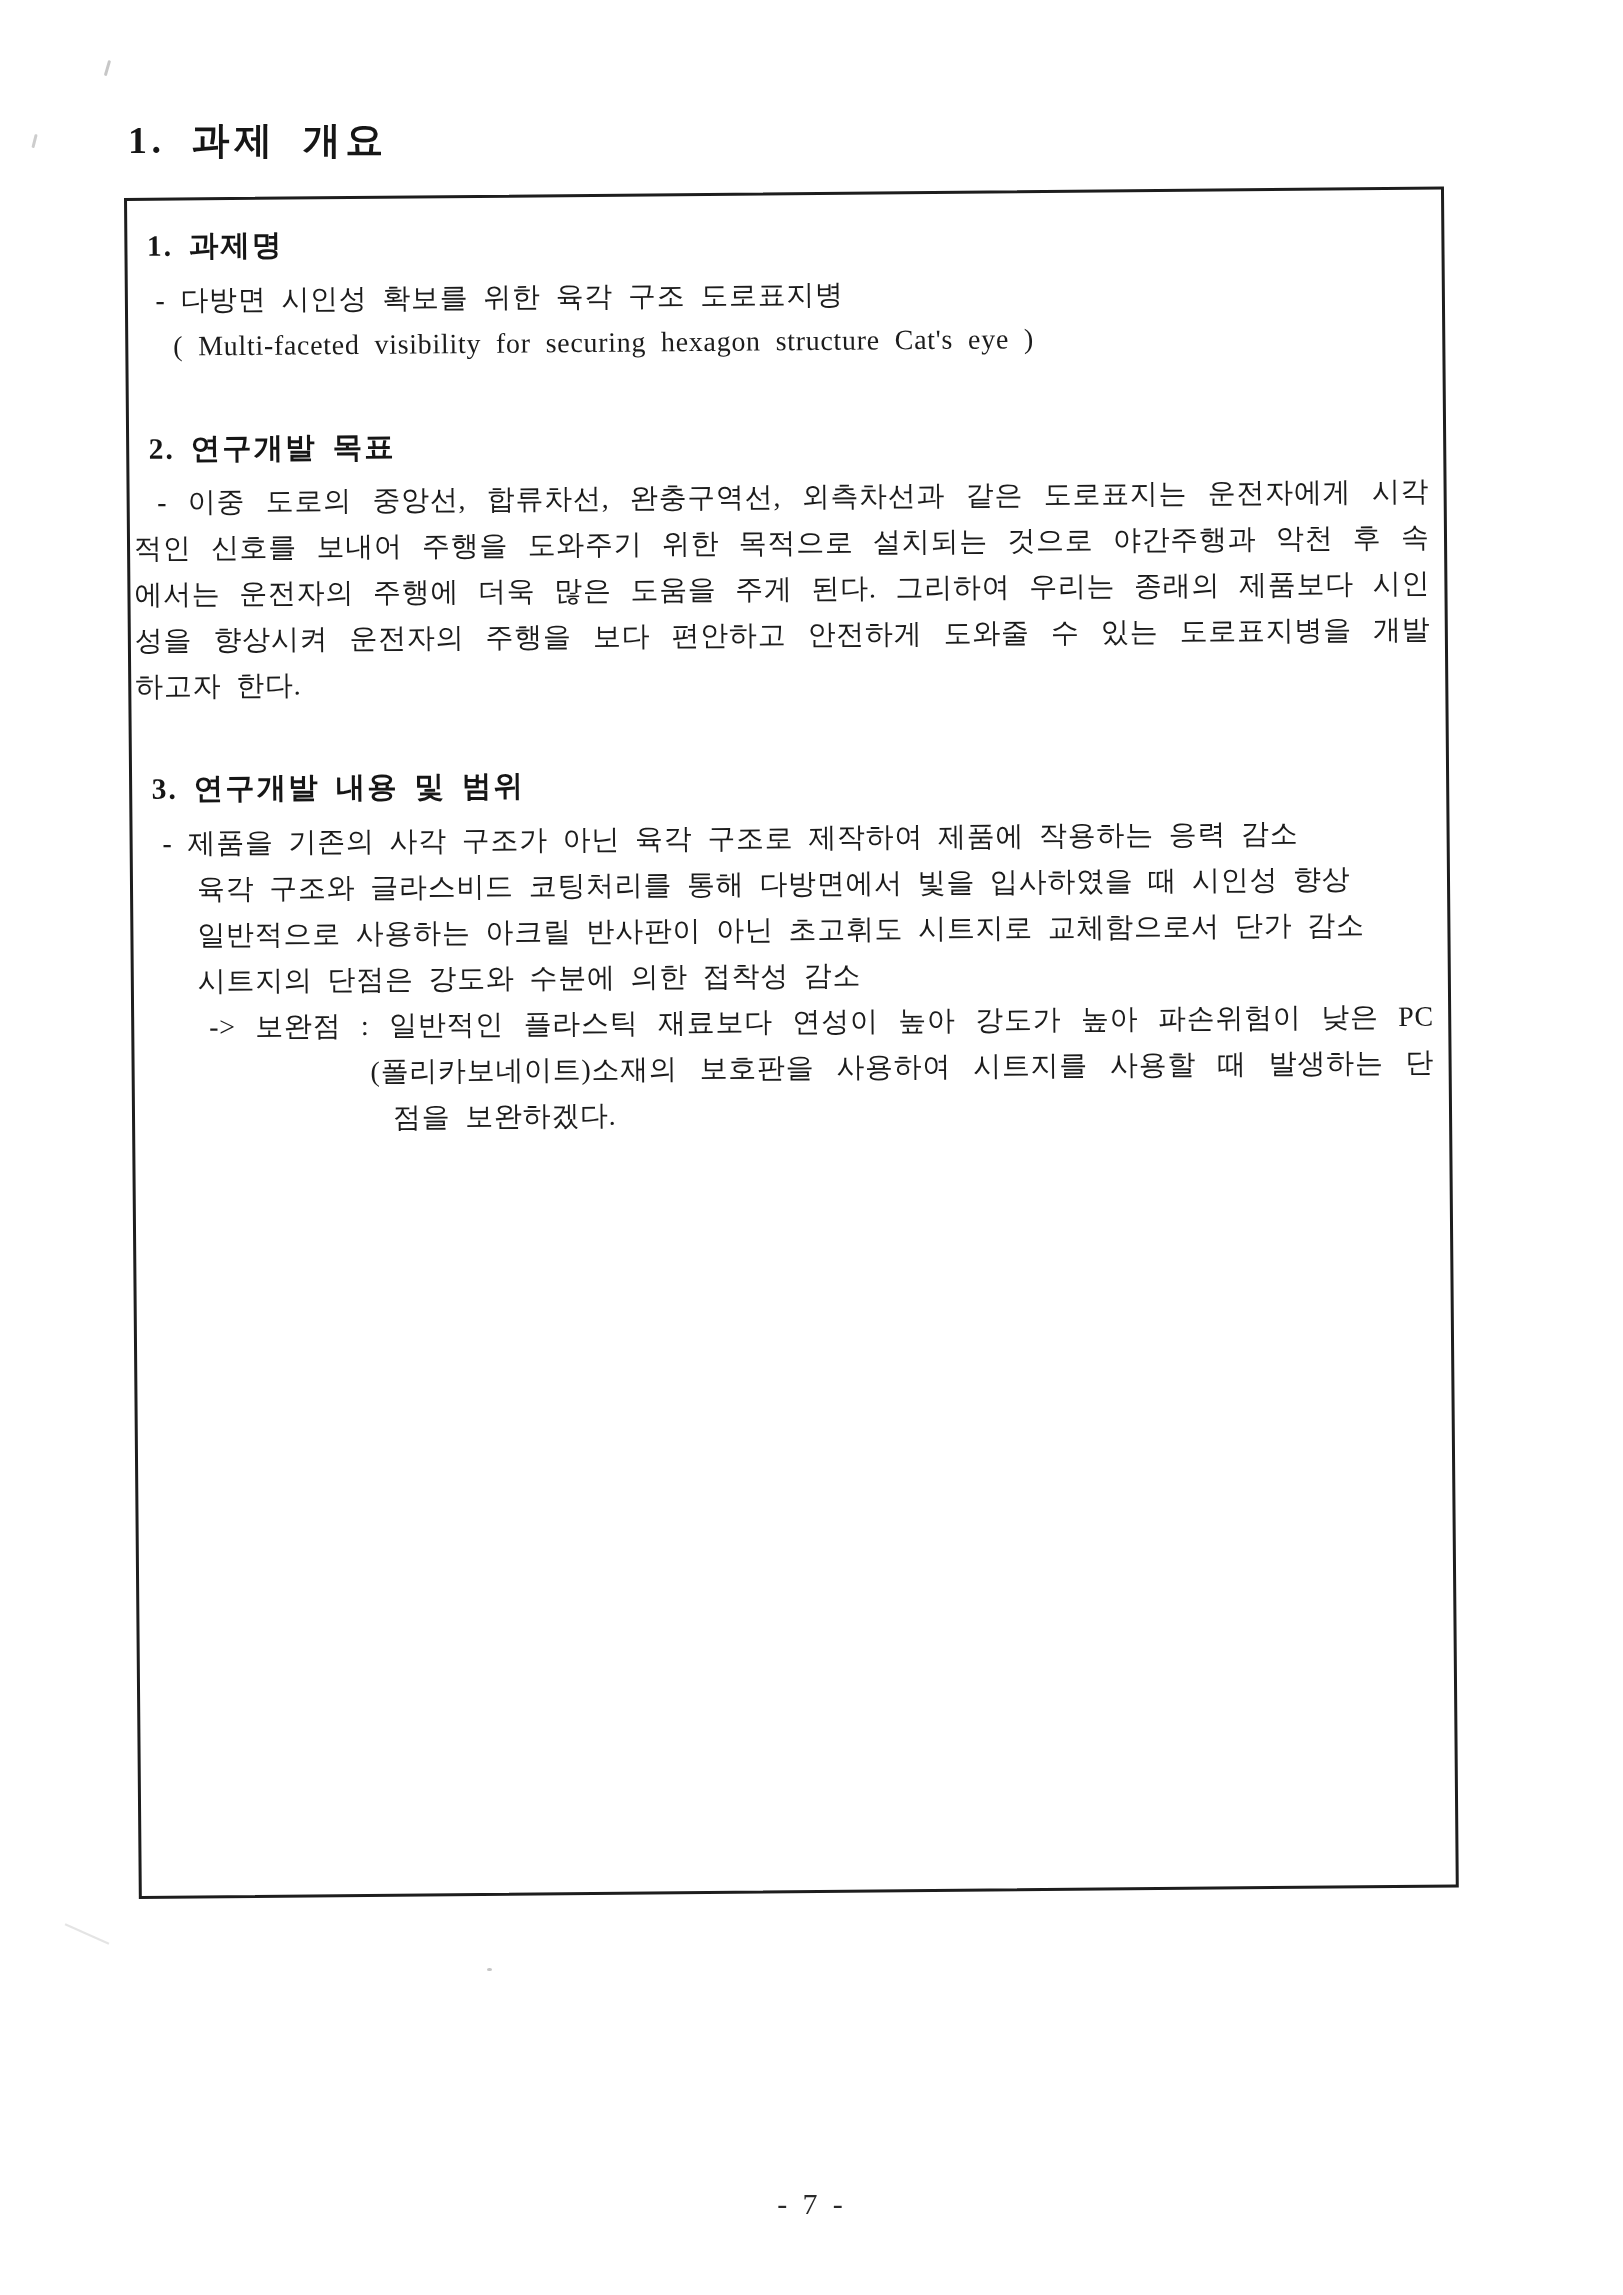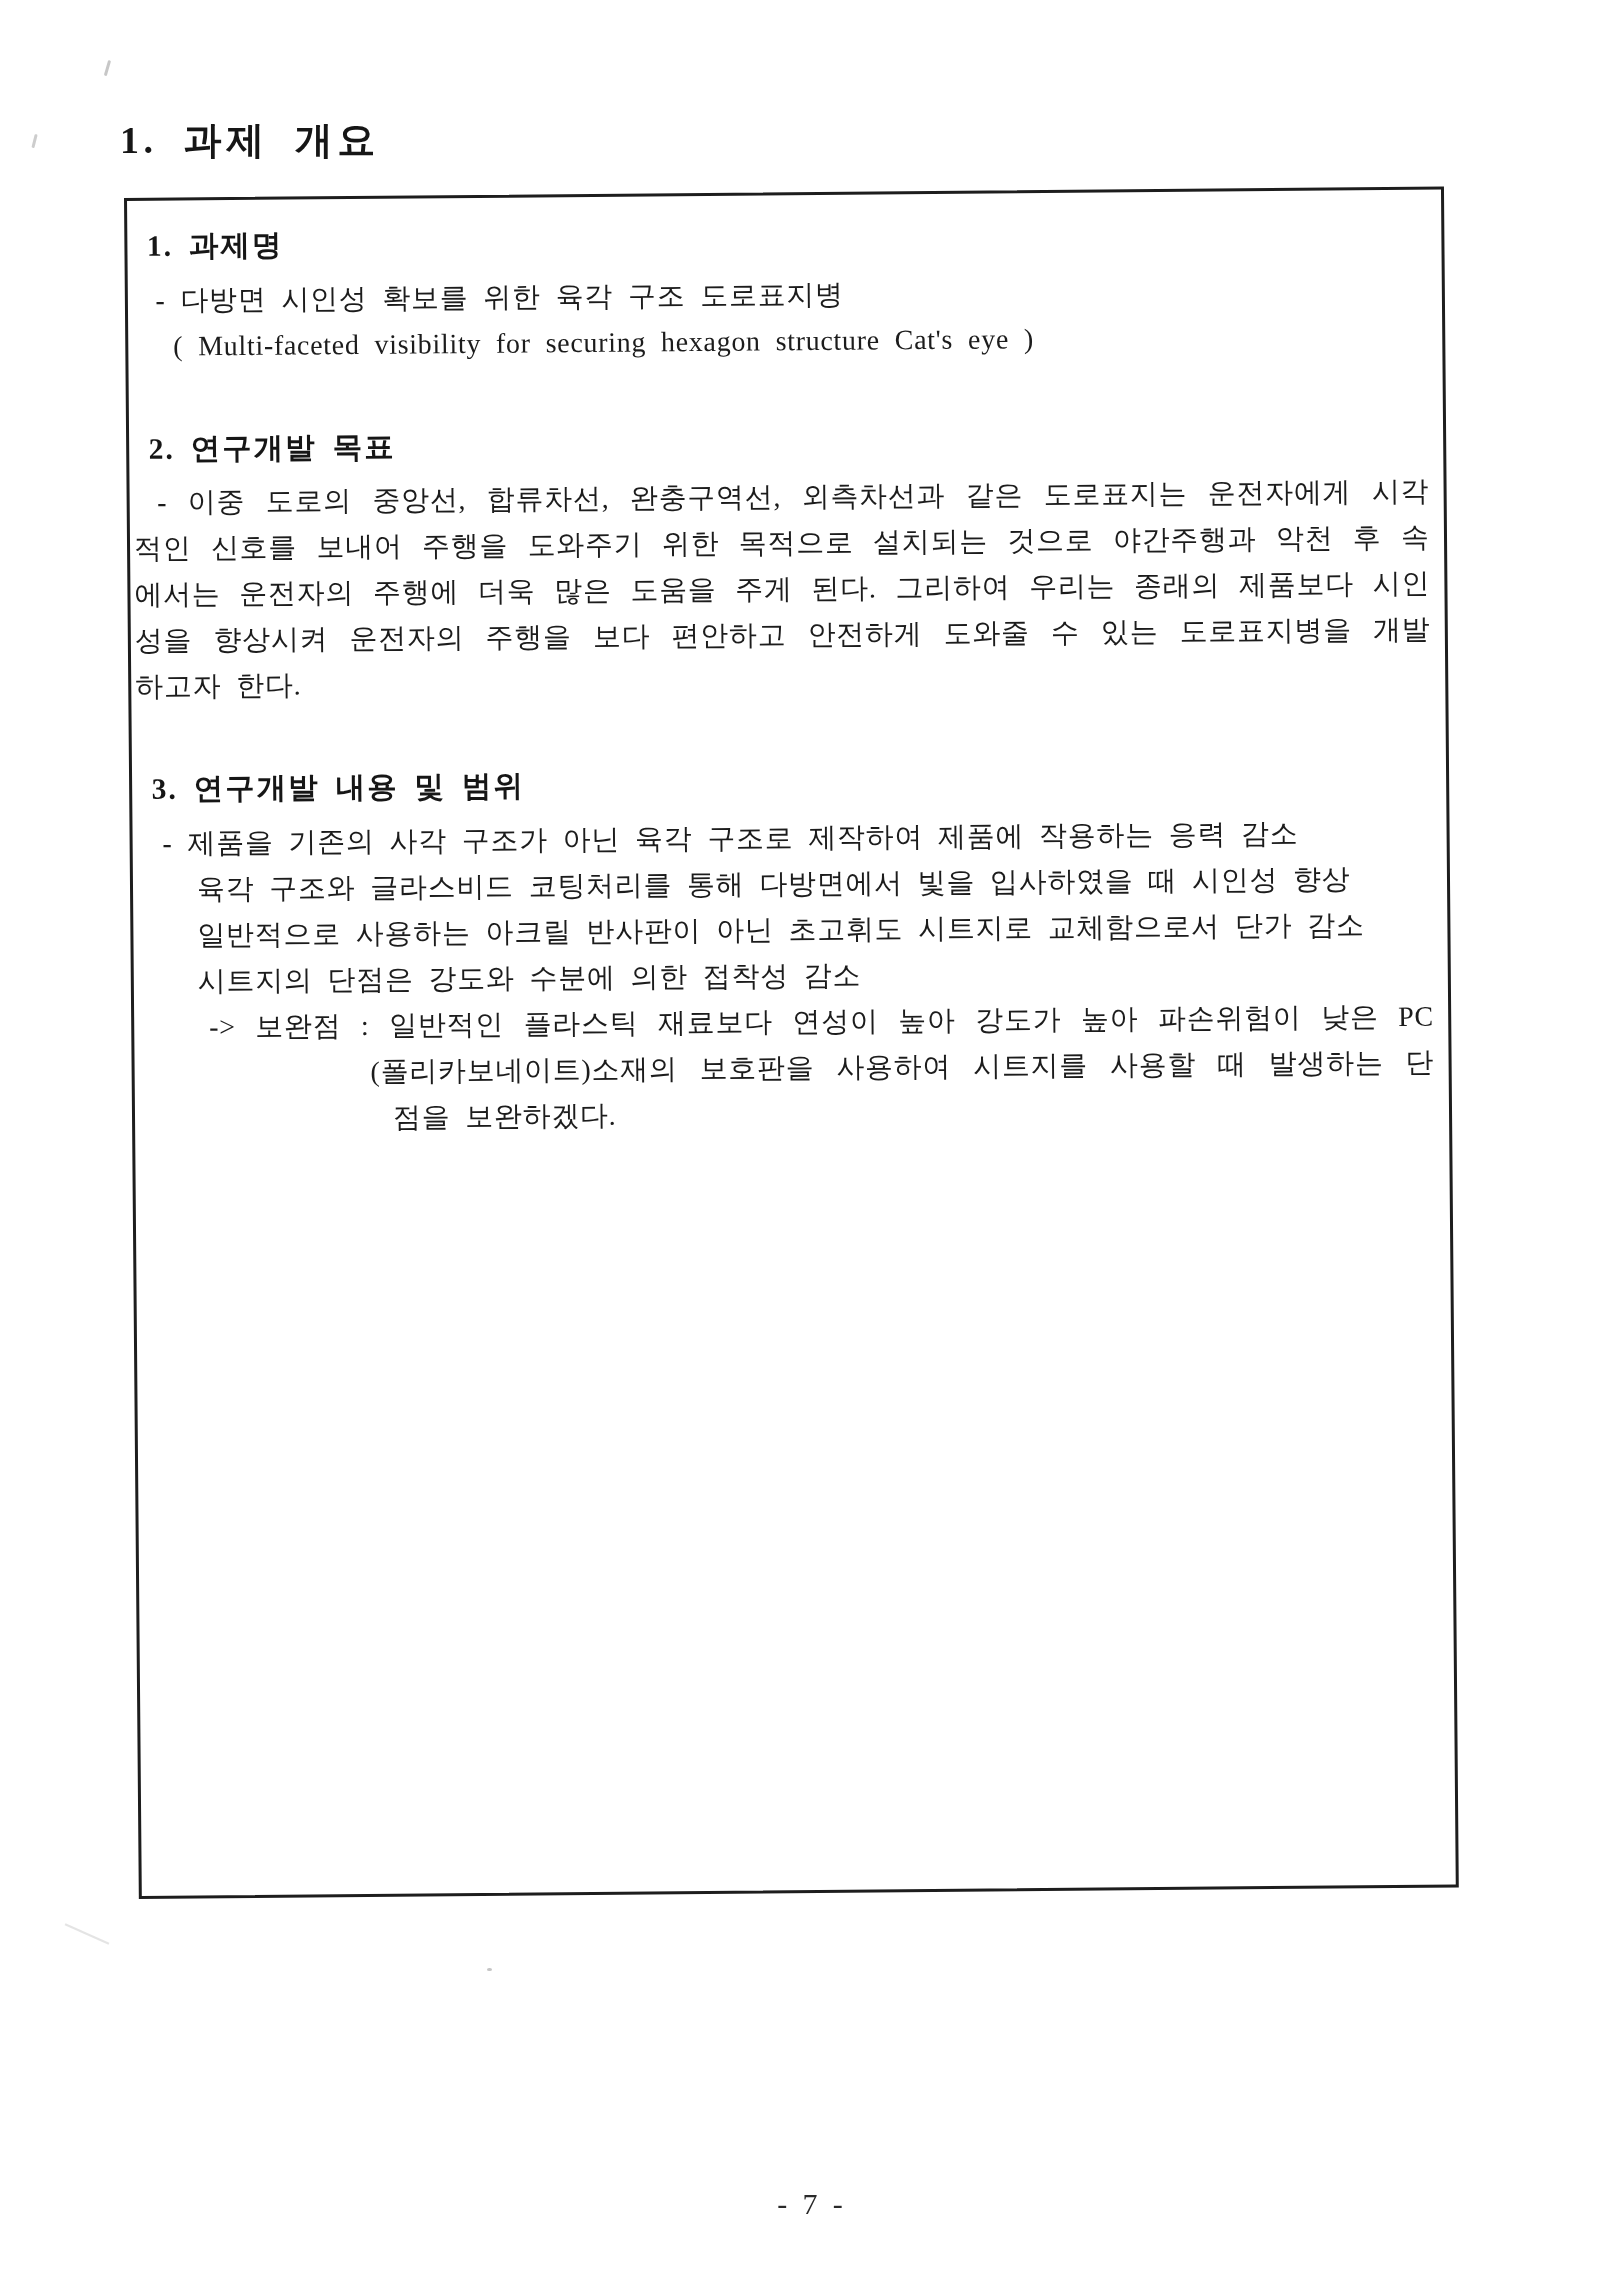--- a/index.html
+++ b/index.html
@@ -17,21 +17,21 @@
   }
   .page {
     position: absolute;
     inset: 0;
     background: #ffffff;
   }
 
   
   .title {
     position: absolute;
-    left: 120px;
+    left: 128px;
     top: 115px;
     margin: 0;
     font-size: 38px;
     font-weight: bold;
     letter-spacing: 4.6px;
     word-spacing: 11.8px;
     color: #161616;
     white-space: nowrap;
   }
 

